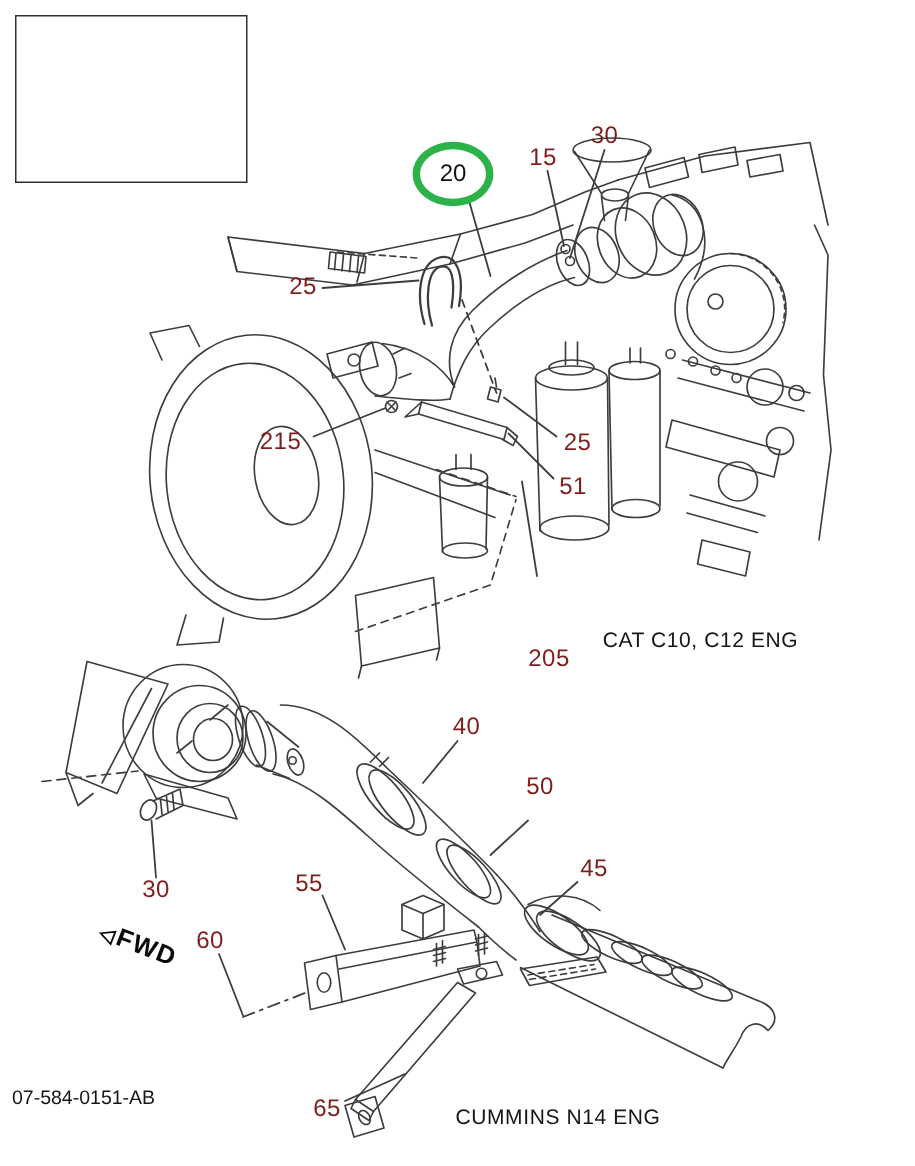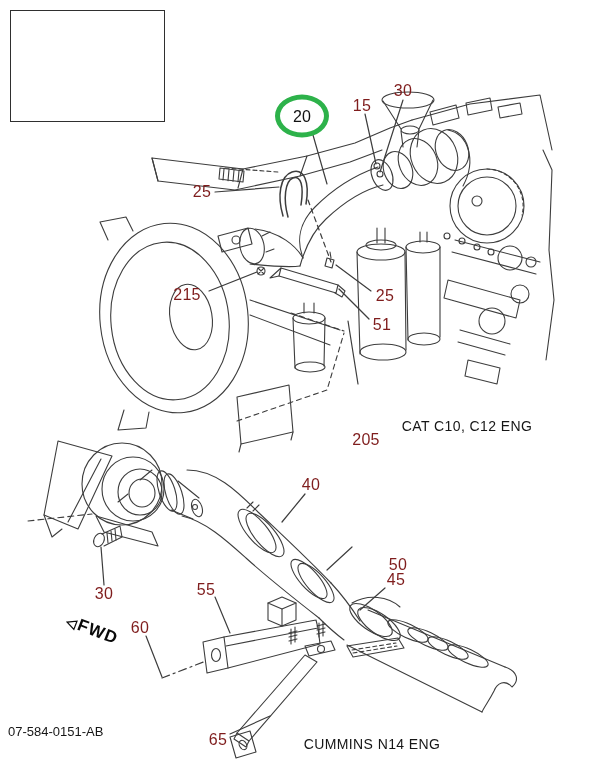--- a/index.html
+++ b/index.html
@@ -321,21 +321,21 @@
 <div class="callout" style="left:366px;top:393px;margin-top:47px;">205</div>
 
 <div class="callout" style="left:187px;top:295px;">215</div>
 
 <div class="caption" style="left:426px;top:426px;margin-left:41px;">CAT C10, C12 ENG</div>
 
 <div class="callout" style="left:104px;top:594px;">30</div>
 
 <div class="callout" style="left:311px;top:485px;">40</div>
 
-<div class="callout" style="left:360px;top:565px;margin-left:38px;">50</div>
+<div class="callout" style="left:360px;top:525px;">50</div>
 
 <div class="callout" style="left:396px;top:580px;">45</div>
 
 <div class="callout" style="left:206px;top:590px;">55</div>
 
 <div class="callout" style="left:140px;top:628px;">60</div>
 
 <div class="callout" style="left:218px;top:740px;">65</div>
 
 <div class="fwd">

